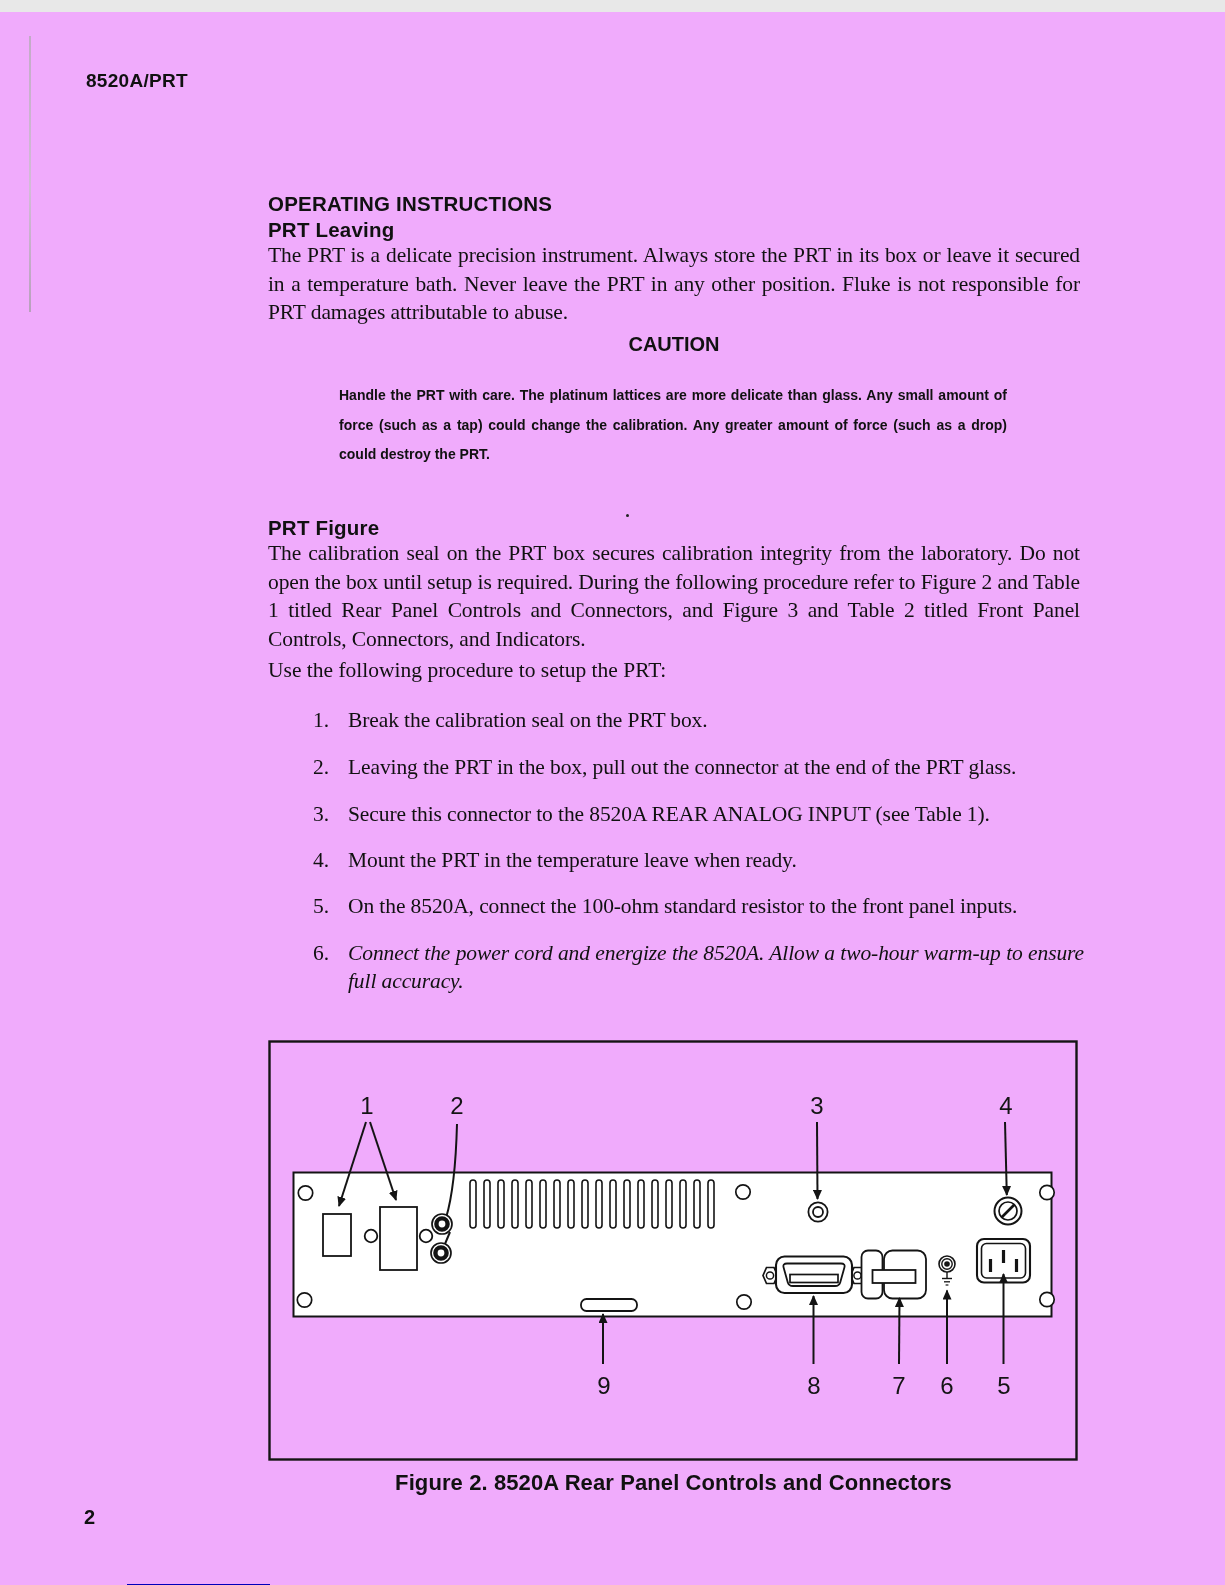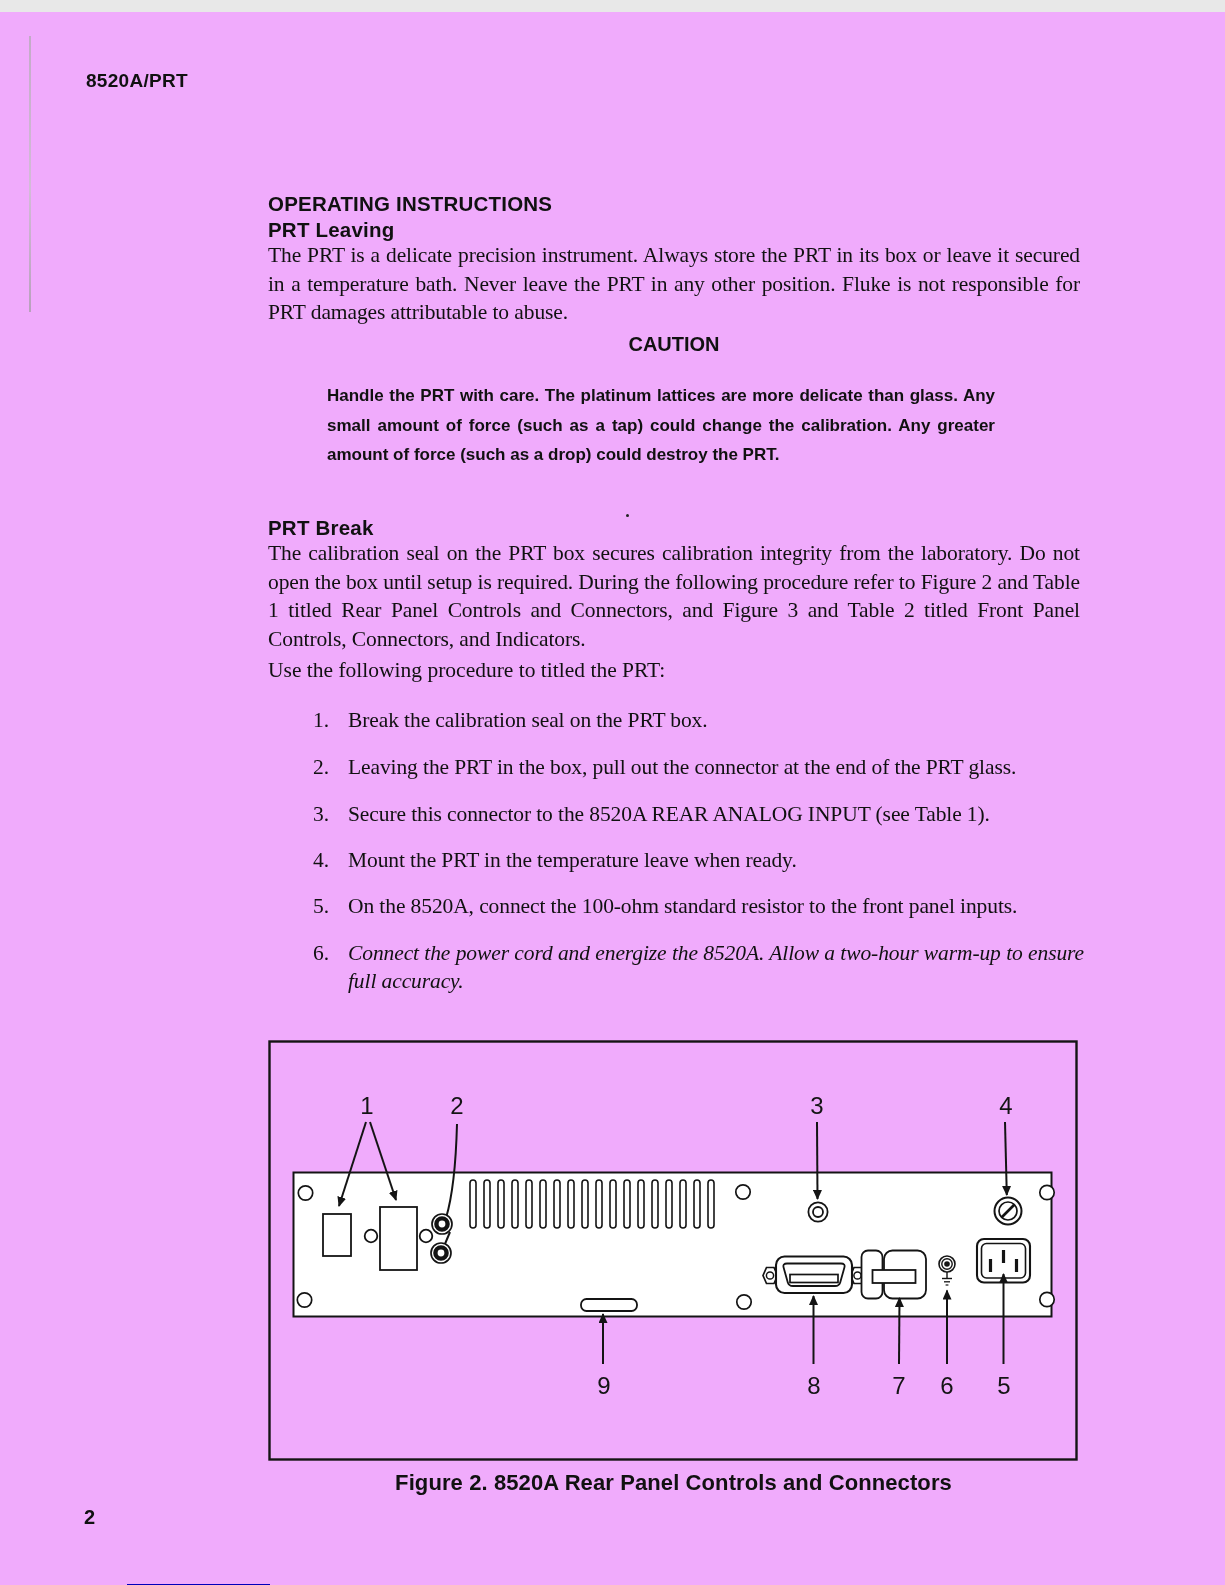--- a/index.html
+++ b/index.html
@@ -12,21 +12,21 @@
   .sans { font-family:"Liberation Sans", sans-serif; }
   .b { font-weight:bold; }
   .doc-header { left:86px; top:58px; font-size:19px; letter-spacing:.3px; }
   .scan-line { left:29px; top:24px; width:1.5px; height:276px;
     background:linear-gradient(#aaa 0%, #c4c4c4 55%, #9a9a9a 100%); opacity:.65; }
   .h-main { left:268px; top:180px; font-size:20.5px; letter-spacing:.2px; }
   .h-sub  { left:268px; font-size:20.5px; letter-spacing:.2px; }
   .body-text { left:268px; width:812px; font-size:21.5px; line-height:28.5px;
     text-align:justify; letter-spacing:-0.1px; }
   .caution-title { left:268px; top:321px; width:812px; text-align:center; font-size:20px; }
-  .caution-body { left:327px; top:369px; width:668px; font-size:17px;
+  .caution-body { left:339px; top:369px; width:668px; font-size:14px;
     line-height:29.5px; text-align:justify; }
   .intro { left:268px; top:646px; font-size:21.5px; }
   .step { position:absolute; left:313px; display:flex; font-size:21.5px; line-height:28px; }
   .step-num { width:35px; flex:0 0 35px; }
   .step-text { width:750px; text-align:justify; letter-spacing:-0.1px; }
   .step-text.wrap { width:736px;font-style:italic; }
   .fig-caption { left:268px; top:1458px; width:811px; text-align:center;
     font-size:22px; letter-spacing:.1px; }
   .page-num { left:84px; top:1494px; font-size:20px; }
   .footer-line { left:127px; top:1572px; width:143px; height:2px; }
@@ -49,25 +49,25 @@
   <div class="abs h-sub sans b" style="top:206px;">PRT Leaving</div>
 
   <div class="abs caution-title sans b">CAUTION</div>
 
   <div class="abs body-text" style="top:229px;">The PRT is a delicate precision instrument. Always store the PRT in its box or leave it secured in a temperature bath. Never leave the PRT in any other position. Fluke is not responsible for PRT damages attributable to abuse.</div>
 
   <div class="abs caution-body sans b">Handle the PRT with care. The platinum lattices are more delicate than glass. Any small amount of force (such as a tap) could change the calibration. Any greater amount of force (such as a drop) could destroy the PRT.</div>
 
   <div class="abs artifact-dot"></div>
 
-  <div class="abs h-sub sans b" style="top:504px;">PRT Break</div>
+  <div class="abs h-sub sans b" style="top:504px;">PRT Figure</div>
 
   <div class="abs body-text" style="top:527px;">The calibration seal on the PRT box secures calibration integrity from the laboratory. Do not open the box until setup is required. During the following procedure refer to Figure 2 and Table 1 titled Rear Panel Controls and Connectors, and Figure 3 and Table 2 titled Front Panel Controls, Connectors, and Indicators.</div>
 
-  <div class="abs intro">Use the following procedure to titled the PRT:</div>
+  <div class="abs intro">Use the following procedure to setup the PRT:</div>
 
   <div class="step" style="top:694px;">
     <span class="step-num">1.</span>
     <span class="step-text">Break the calibration seal on the PRT box.</span>
   </div>
   <div class="step" style="top:741px;">
     <span class="step-num">2.</span>
     <span class="step-text">Leaving the PRT in the box, pull out the connector at the end of the PRT glass.</span>
   </div>
   <div class="step" style="top:788px;">

